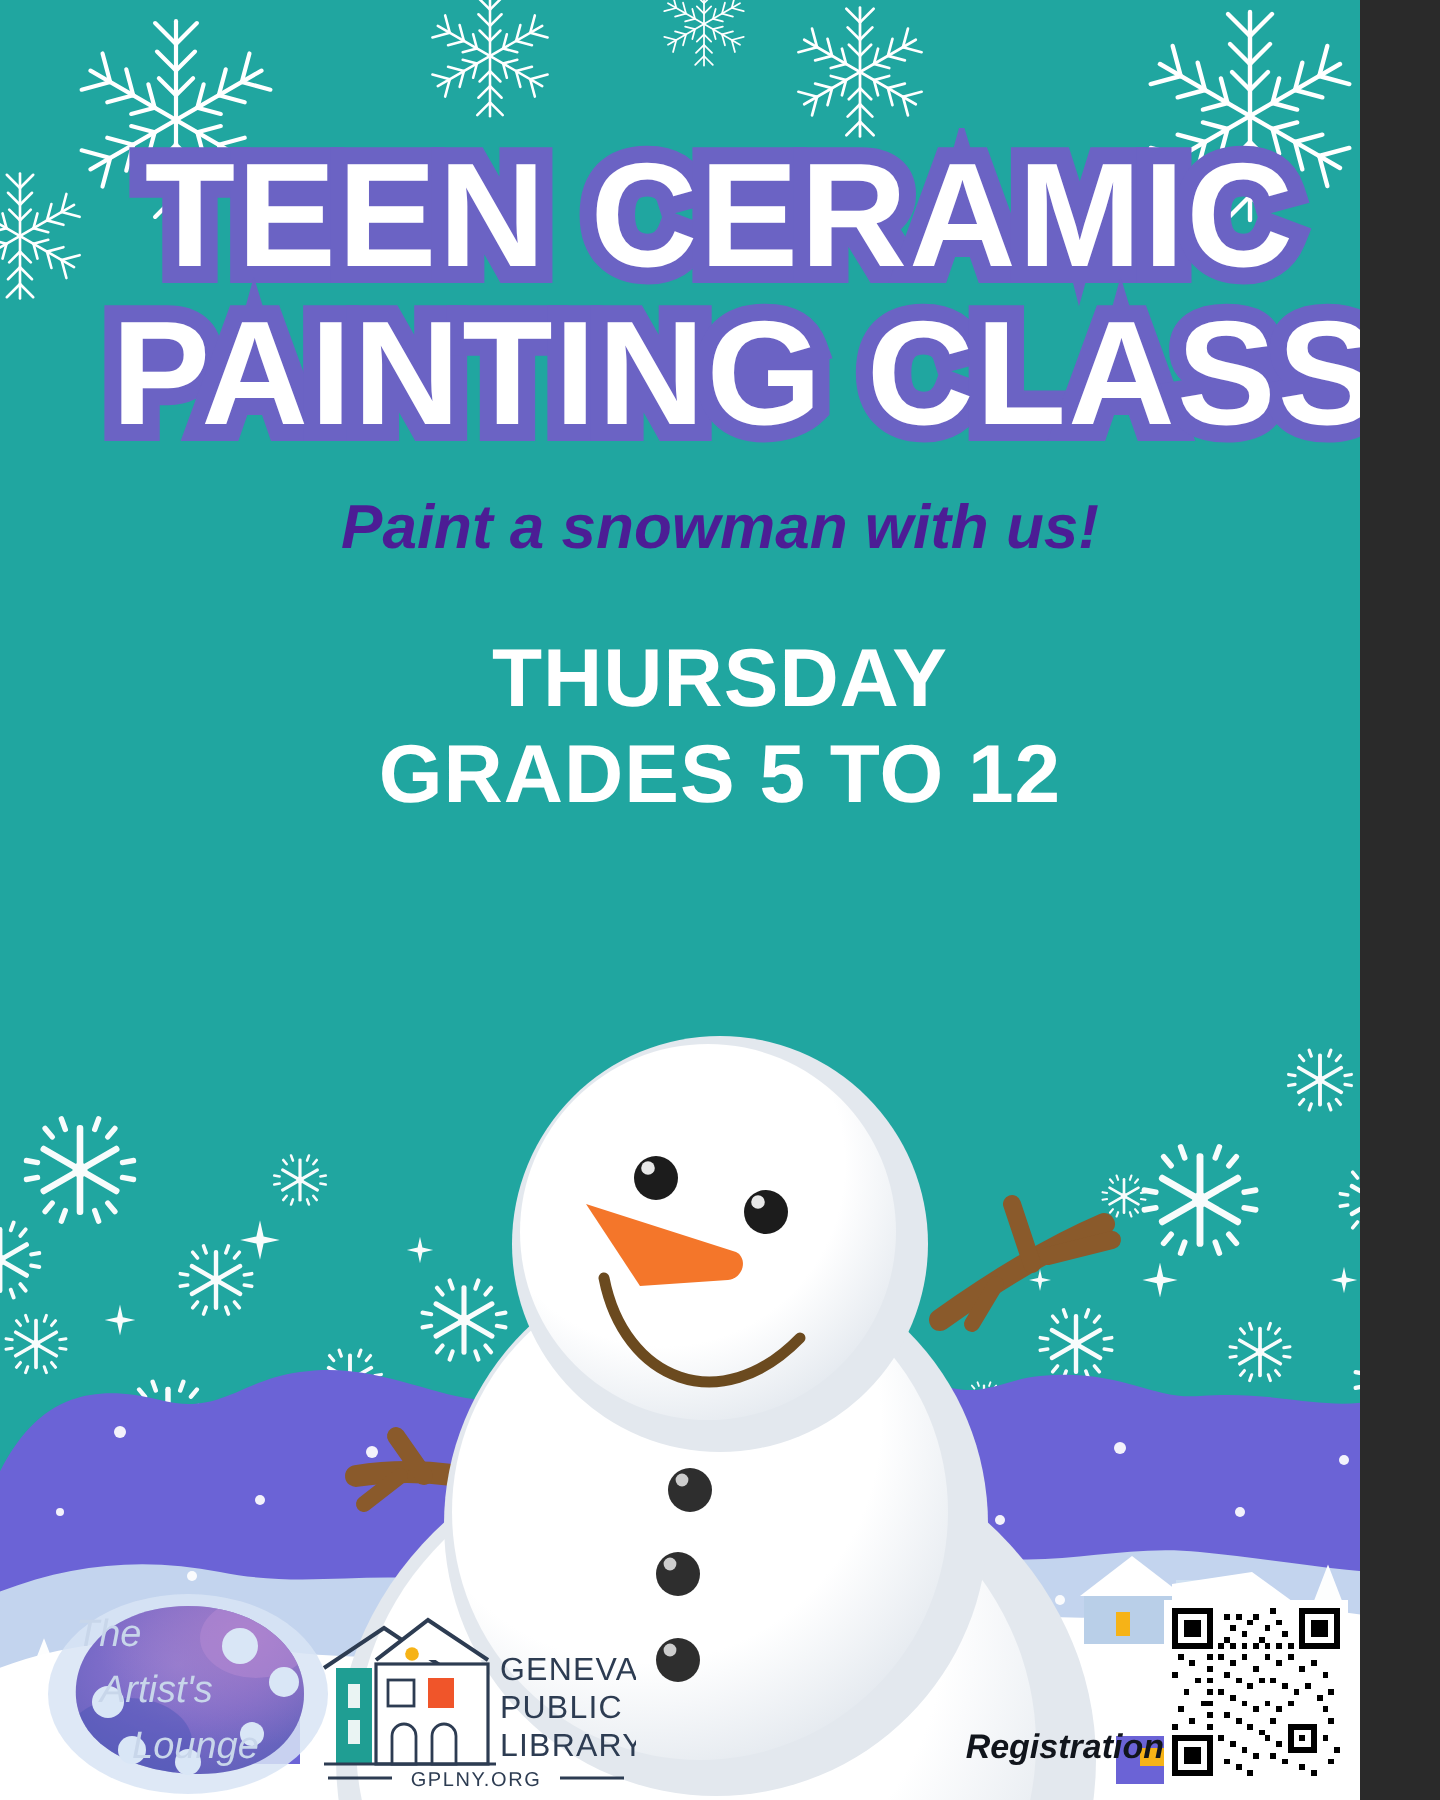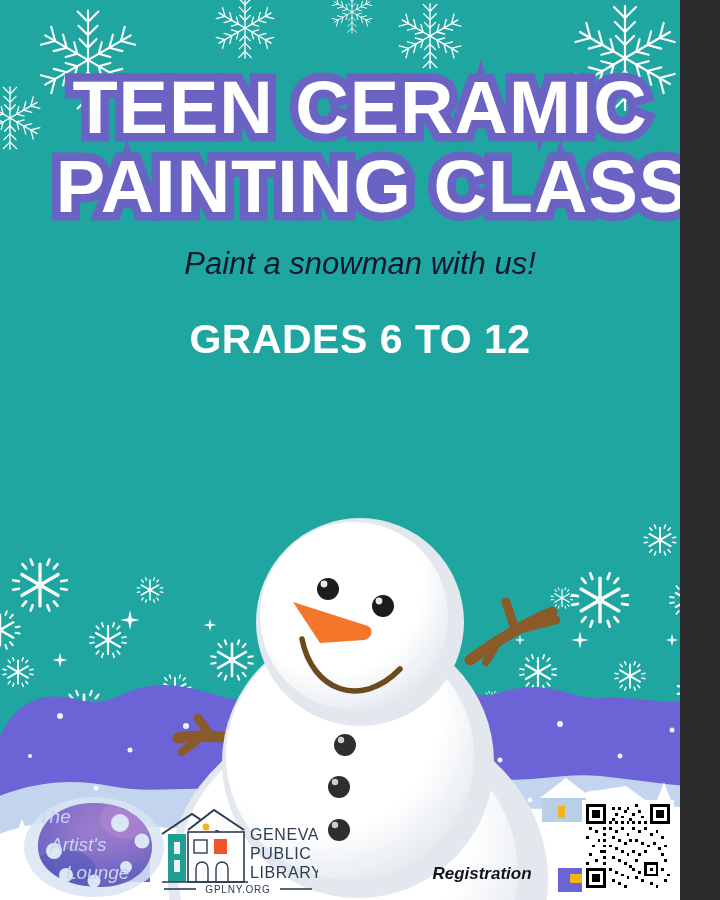--- a/index.html
+++ b/index.html
@@ -40,23 +40,23 @@
     white-space: nowrap;
   }
   .title-line.l2 { margin-top: 6px; margin-left: 25px; }
 
   .subtitle {
     position: absolute;
     left: 0; top: 246px;
     width: 720px;
     text-align: center;
     font-size: 31px;
-    font-weight: 400;
+    font-weight: 700;
     font-style: italic;
-    color: #0f172a;
+    color: #4c1d95;
     letter-spacing: 0px;
     z-index: 30;
   }
 
   .details {
     position: absolute;
     left: 0; top: 316px;
     width: 720px;
     text-align: center;
     z-index: 30;
@@ -94,21 +94,21 @@
     background: #ffffff;
     padding: 4px;
     z-index: 40;
   }
   .qr-wrap svg { display: block; width: 100%; height: 100%; }
 
   .reg-note {
     position: absolute;
     right: 98px; bottom: 16px;
     width: 200px;
-    text-align: center;
+    text-align: right;
     font-size: 17px;
     font-style: italic;
     font-weight: 700;
     color: #11151c;
     line-height: 1.25;
     z-index: 40;
   }
 </style>
 </head>
 <body>
@@ -350,21 +350,22 @@
   </svg>
 
   <div class="title-block">
     <span class="title-line l1">TEEN CERAMIC</span>
     <span class="title-line l2">PAINTING CLASS</span>
   </div>
 
   <div class="subtitle">Paint a snowman with us!</div>
 
   <div class="details">
-    <span class="dline">GRADES 6 TO 12</span>
+    <span class="dline">THURSDAY</span>
+    <span class="dline">GRADES 5 TO 12</span>
   </div>
 
   <svg id="snowman" viewBox="0 0 720 900">
     <defs>
       <radialGradient id="ballShade" cx="38%" cy="32%" r="78%">
         <stop offset="0%" stop-color="#ffffff"></stop>
         <stop offset="62%" stop-color="#ffffff"></stop>
         <stop offset="100%" stop-color="#dfe5ec"></stop>
       </radialGradient>
     </defs>

